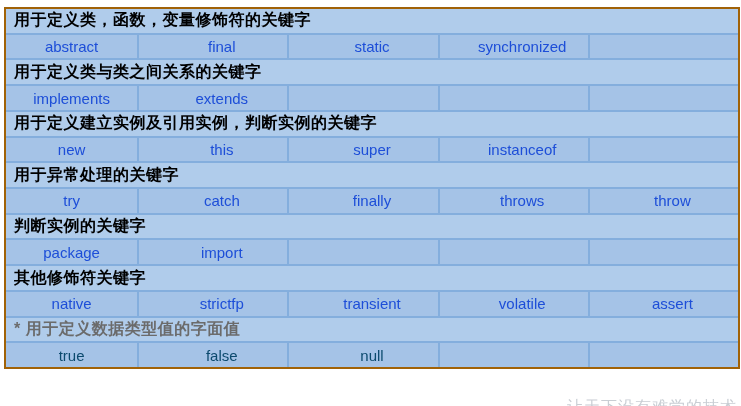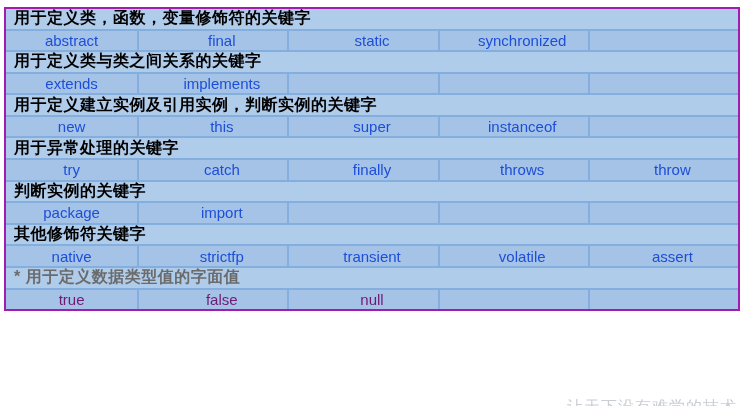--- a/index.html
+++ b/index.html
@@ -12,23 +12,23 @@
     position: relative;
     overflow: hidden;
     background: #ffffff;
     font-family: "Liberation Sans", "DejaVu Sans", sans-serif;
   }
   .kw-table {
     position: absolute;
     left: 4px;
     top: 7px;
     width: 736px;
-    height: 304px;
+    height: 362px;
     box-sizing: border-box;
-    border: 2px solid #a21caf;
+    border: 2px solid #a16207;
     display: flex;
     flex-direction: column;
   }
   .row {
     flex: 1;
     display: flex;
     box-sizing: border-box;
     min-height: 0;
     align-items: stretch;
   }
@@ -58,21 +58,21 @@
     overflow: hidden;
   }
   .cell + .cell {
     border-left: 2px solid #84aedd;
     padding-left: 17px;
   }
   .muted-header {
     color: #6b6b6b;
   }
   .muted-cells .cell {
-    color: #701a75;
+    color: #0c4a6e;
   }
   .watermark {
     position: absolute;
     top: 397px;
     right: 4px;
     font-size: 16px;
     letter-spacing: 1px;
     color: #c9ced4;
     white-space: nowrap;
   }
@@ -90,22 +90,22 @@
     <div class="cell">final</div>
     <div class="cell">static</div>
     <div class="cell">synchronized</div>
     <div class="cell"></div>
   </div>
 
   <div class="row header-row">
     <span>用于定义类与类之间关系的关键字</span>
   </div>
   <div class="row data-row">
+    <div class="cell">implements</div>
     <div class="cell">extends</div>
-    <div class="cell">implements</div>
     <div class="cell"></div>
     <div class="cell"></div>
     <div class="cell"></div>
   </div>
 
   <div class="row header-row">
     <span>用于定义建立实例及引用实例，判断实例的关键字</span>
   </div>
   <div class="row data-row">
     <div class="cell">new</div>

